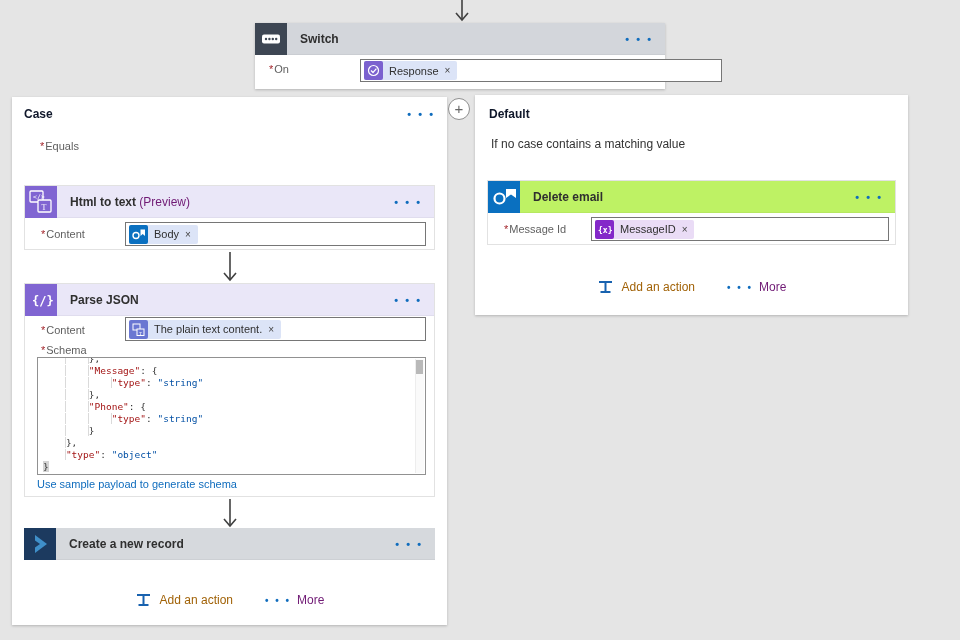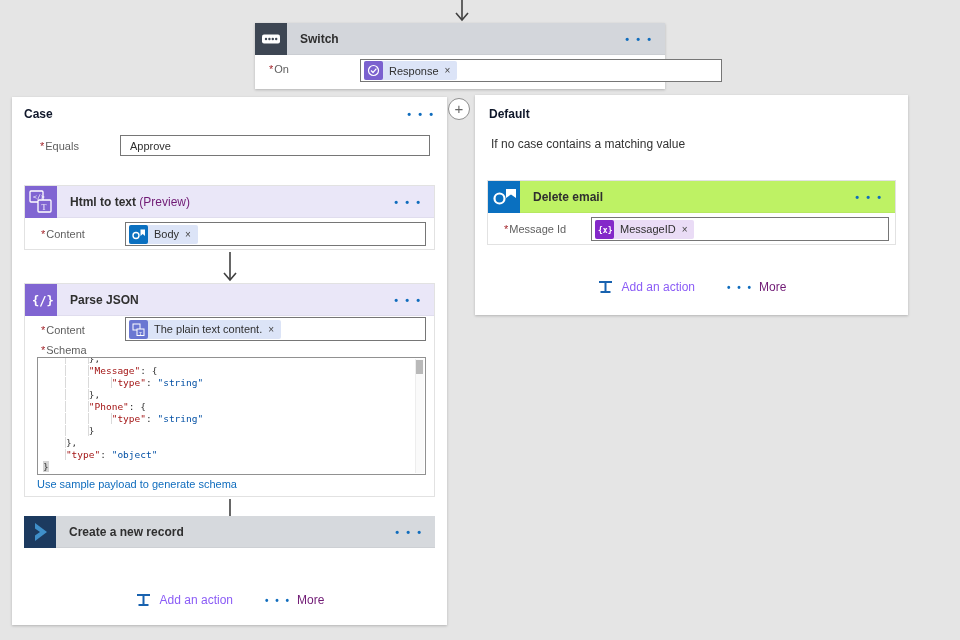--- a/index.html
+++ b/index.html
@@ -41,21 +41,21 @@
     font-size:11px; color:#2f2f2f; gap:6px;
   }
   .chip.expr { background:#eadcf6; }
   .chip-icon { width:19px; height:19px; flex:none; border-radius:2px; }
   .chip-x { color:#444; font-size:10px; cursor:pointer; }
   .footer-row {
     position:absolute; left:0; right:0;
     display:flex; align-items:center; justify-content:center; gap:10px;
   }
   .add-action { display:flex; align-items:center; gap:8px; cursor:pointer; }
-  .add-action span { color:#8b5cf6; font-size:12px; }
+  .add-action span { color:#a16207; font-size:12px; }
   .more-btn { display:flex; align-items:center; gap:6px; margin-left:22px; cursor:pointer; }
   .more-btn .mdots { color:#0f6cbd; font-size:10px; font-weight:bold; letter-spacing:2px; }
   .more-btn span.mlabel { color:#701a75; font-size:12px; }
   .arrow { position:absolute; }
   .plus-btn {
     position:absolute; left:448px; top:98px; width:22px; height:22px;
     border-radius:50%; background:#fff; border:1px solid #8f8f8f;
     color:#666; font-size:15px; line-height:19px; text-align:center; cursor:pointer;
   }
   .schema-box {
@@ -119,23 +119,20 @@
       </span>
     </div>
   </div>
 
   <div class="card" style="left:12px;top:97px;width:435px;height:528px">
     <span class="card-title" style="position:absolute;left:12px;top:10px">Case</span>
     <span class="dots" style="top:11px">• • •</span>
 
     <div class="frow" style="left:28px;top:43px">
       <span class="flabel"><span class="req">*</span><span>Equals</span></span>
-    </div>
-    <div class="inputbox" style="left:108px;top:38px;width:310px;height:21px">
-      <span style="padding-left:6px;font-size:11px;color:#2f2f2f">Approve</span>
     </div>
 
     <div class="action" style="left:12px;top:88px;width:411px;height:65px">
       <div class="action-header" style="background:#eae7f8">
         <div class="action-icon">
           <svg width="32" height="32">
               <rect width="32" height="32" fill="#8065d2"></rect>
             <rect x="5" y="5" width="13" height="11" rx="1" fill="none" stroke="#fff" stroke-width="1.3"></rect>
             <text x="8" y="13" font-size="6.5" fill="#fff" font-family="DejaVu Sans Mono, monospace">&lt;/&gt;</text>
             <rect x="13" y="14" width="13" height="12" rx="1" fill="#8065d2" stroke="#fff" stroke-width="1.3"></rect>
@@ -206,21 +203,21 @@
           </div>
       </div>
       <span class="gen-link" style="left:12px;top:194px">Use sample payload to generate schema</span>
     </div>
 
     <svg class="arrow" style="left:205px;top:402px" width="26" height="29" viewBox="0 0 26 29">
       <line x1="13" y1="0" x2="13" y2="26" stroke="#404040" stroke-width="1.6"></line>
       <polyline points="7,20 13,27 19,20" fill="none" stroke="#404040" stroke-width="1.6"></polyline>
     </svg>
 
-    <div class="action" style="left:12px;top:419px;width:411px;height:24px;border:none">
+    <div class="action" style="left:12px;top:431px;width:411px;height:24px;border:none">
       <div class="action-header" style="background:#d6d9dd">
         <div class="action-icon">
           <svg width="32" height="32">
               <rect width="32" height="32" fill="#1c3a5f"></rect>
             <polygon points="11,7 23,16 11,25" fill="#3f8fc9"></polygon>
             <polygon points="11,12.5 16,16 11,19.5" fill="#1c3a5f"></polygon>
           </svg>
         </div>
         <span class="action-title">Create a new record</span>
         <span class="dots">• • •</span>

